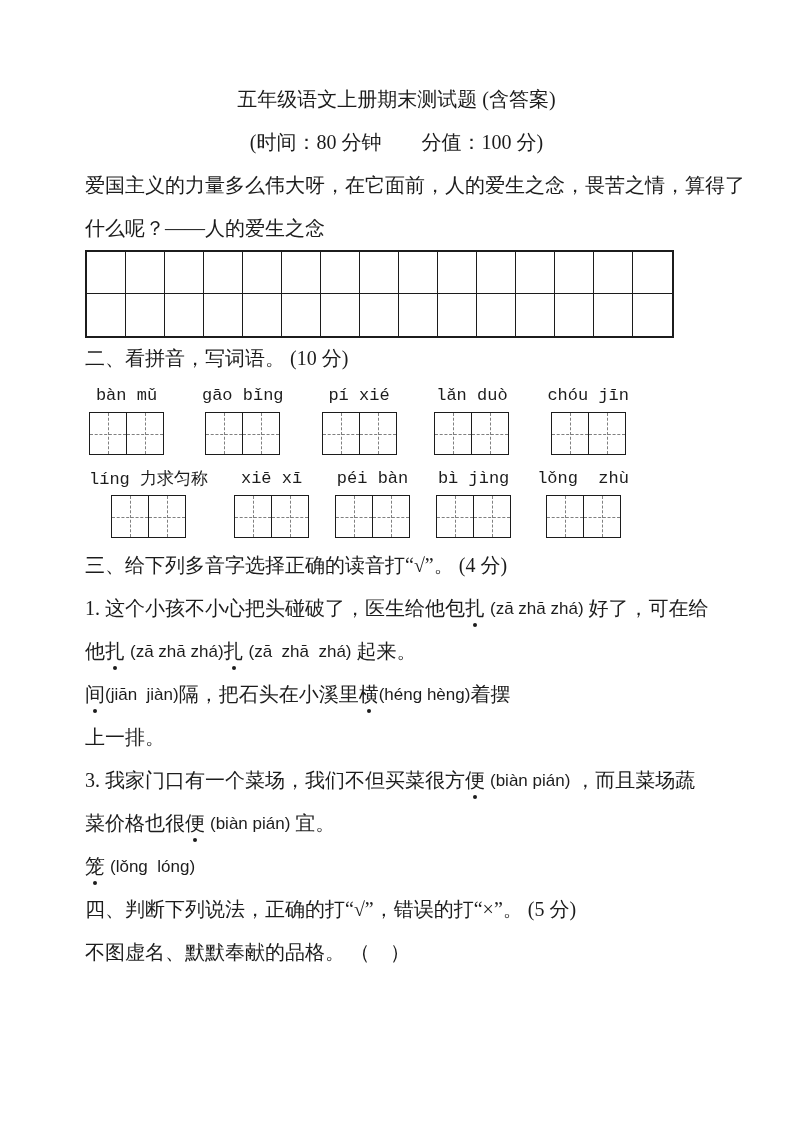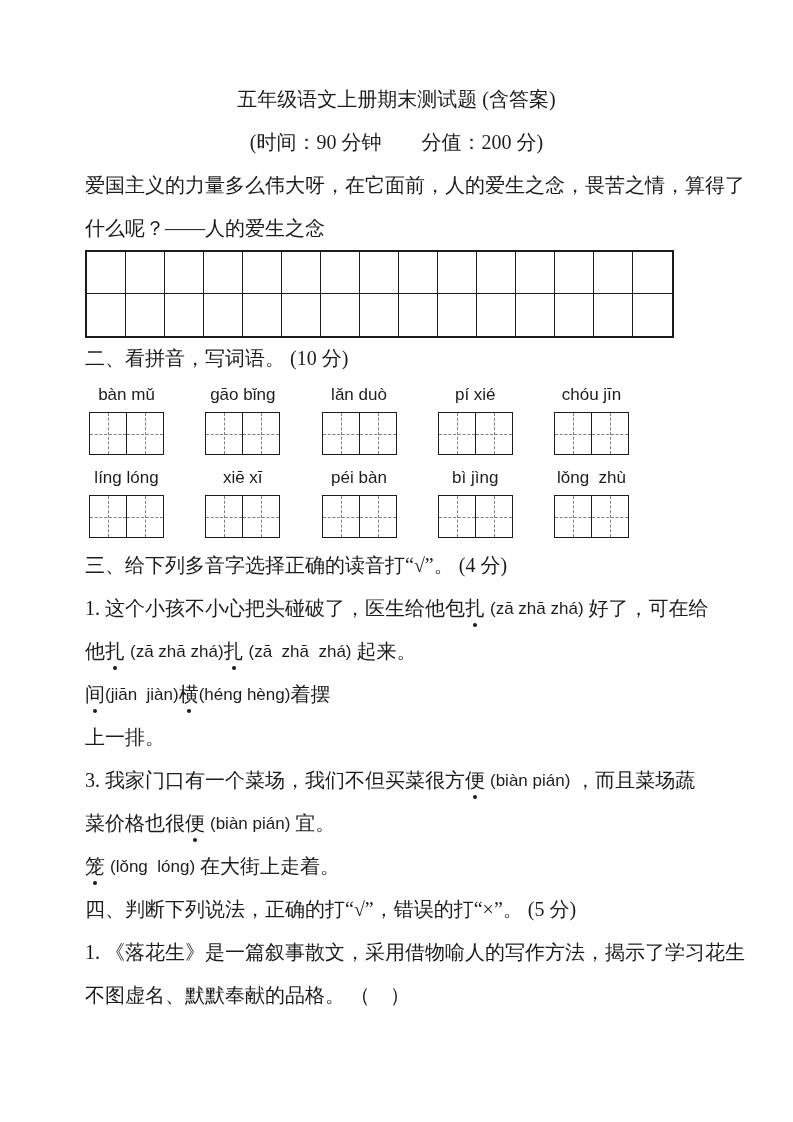--- a/index.html
+++ b/index.html
@@ -24,35 +24,35 @@
     width:585px;border:2px solid #1c1c1c;
     display:grid;grid-template-columns:repeat(15,1fr);
   }
   .copy-cell{height:42px;border-right:1.5px solid #1c1c1c;border-bottom:1.5px solid #1c1c1c;box-sizing:border-box;}
   .copy-cell:nth-child(15n){border-right:none;}
   .copy-cell:nth-child(n+16){border-bottom:none;}
   
   .py-row{display:flex;justify-content:space-between;width:540px;margin-left:4px;}
   .py-unit{display:flex;flex-direction:column;align-items:center;}
   .py-label{
-    font-family:Liberation Sans, sans-serif;font-size:17px;
+    font-family:Liberation Mono, monospace;font-size:17px;
     height:34px;display:flex;align-items:center;white-space:pre;
   }
   .tian-box{display:flex;border:1.5px solid #1c1c1c;margin-bottom:6px;}
   .tian-cell{width:36px;height:41px;position:relative;}
   .tian-cell + .tian-cell{border-left:1.5px solid #1c1c1c;}
   .tian-cell::before{content:"";position:absolute;left:0;right:0;top:50%;border-top:1px dashed #808080;}
   .tian-cell::after{content:"";position:absolute;top:0;bottom:0;left:50%;border-left:1px dashed #808080;}
 </style>
 </head>
 <body>
 
 <div class="page">
   <div class="line center">五年级语文上册期末测试题 (含答案)</div>
-  <div class="line center">(时间：90 分钟　　分值：200 分)</div>
+  <div class="line center">(时间：80 分钟　　分值：100 分)</div>
 
   <div class="line">爱国主义的力量多么伟大呀，在它面前，人的爱生之念，畏苦之情，算得了</div>
   <div class="line">什么呢？——人的爱生之念</div>
   <div class="copy-grid" id="copy-grid">
       <div class="copy-cell"></div>
       <div class="copy-cell"></div>
       <div class="copy-cell"></div>
       <div class="copy-cell"></div>
       <div class="copy-cell"></div>
       <div class="copy-cell"></div>
@@ -93,44 +93,44 @@
           </div>
         </div>
         <div class="py-unit">
           <div class="py-label">gāo bǐng</div>
           <div class="tian-box">
             <div class="tian-cell"></div>
             <div class="tian-cell"></div>
           </div>
         </div>
         <div class="py-unit">
-          <div class="py-label">lǎn duò</div>
+          <div class="py-label">pí xié</div>
           <div class="tian-box">
             <div class="tian-cell"></div>
             <div class="tian-cell"></div>
           </div>
         </div>
         <div class="py-unit">
-          <div class="py-label">pí xié</div>
+          <div class="py-label">lǎn duò</div>
           <div class="tian-box">
             <div class="tian-cell"></div>
             <div class="tian-cell"></div>
           </div>
         </div>
         <div class="py-unit">
           <div class="py-label">chóu jīn</div>
           <div class="tian-box">
             <div class="tian-cell"></div>
             <div class="tian-cell"></div>
           </div>
         </div>
       </div>
       <div class="py-row">
         <div class="py-unit">
-          <div class="py-label">líng lóng</div>
+          <div class="py-label">líng 力求匀称</div>
           <div class="tian-box">
             <div class="tian-cell"></div>
             <div class="tian-cell"></div>
           </div>
         </div>
         <div class="py-unit">
           <div class="py-label">xiē xī</div>
           <div class="tian-box">
             <div class="tian-cell"></div>
             <div class="tian-cell"></div>
@@ -157,25 +157,24 @@
             <div class="tian-cell"></div>
           </div>
         </div>
       </div>
     </div>
 
   <div class="line">三、给下列多音字选择正确的读音打“√”。 (4 分)</div>
   <div id="s3-questions">
       <div class="line"><span>1. 这个小孩不小心把头碰破了，医生给他包</span><span class="em">扎</span><span> </span><span class="py-inline">(zā zhā zhá)</span><span> 好了，可在给</span></div>
       <div class="line"><span>他</span><span class="em">扎</span><span> </span><span class="py-inline">(zā zhā zhá)</span><span class="em">扎</span><span> </span><span class="py-inline">(zā  zhā  zhá)</span><span> 起来。</span></div>
-      <div class="line"><span class="em">间</span><span class="py-inline">(jiān  jiàn)</span><span class="em">横</span><span class="py-inline">(héng hèng)</span><span>着摆</span></div>
+      <div class="line"><span class="em">间</span><span class="py-inline">(jiān  jiàn)</span><span>隔，把石头在小溪里</span><span class="em">横</span><span class="py-inline">(héng hèng)</span><span>着摆</span></div>
       <div class="line"><span>上一排。</span></div>
       <div class="line"><span>3. 我家门口有一个菜场，我们不但买菜很方</span><span class="em">便</span><span> </span><span class="py-inline">(biàn pián)</span><span> ，而且菜场蔬</span></div>
       <div class="line"><span>菜价格也很</span><span class="em">便</span><span> </span><span class="py-inline">(biàn pián)</span><span> 宜。</span></div>
-      <div class="line"><span class="em">笼</span><span> </span><span class="py-inline">(lǒng  lóng)</span><span> 在大街上走着。</span></div>
+      <div class="line"><span class="em">笼</span><span> </span><span class="py-inline">(lǒng  lóng)</span></div>
     </div>
 
   <div class="line">四、判断下列说法，正确的打“√”，错误的打“×”。 (5 分)</div>
   <div id="s4-questions">
-      <div class="line"><span>1. 《落花生》是一篇叙事散文，采用借物喻人的写作方法，揭示了学习花生</span></div>
       <div class="line"><span>不图虚名、默默奉献的品格。 （　）</span></div>
     </div>
 </div>
 
 </body></html>

